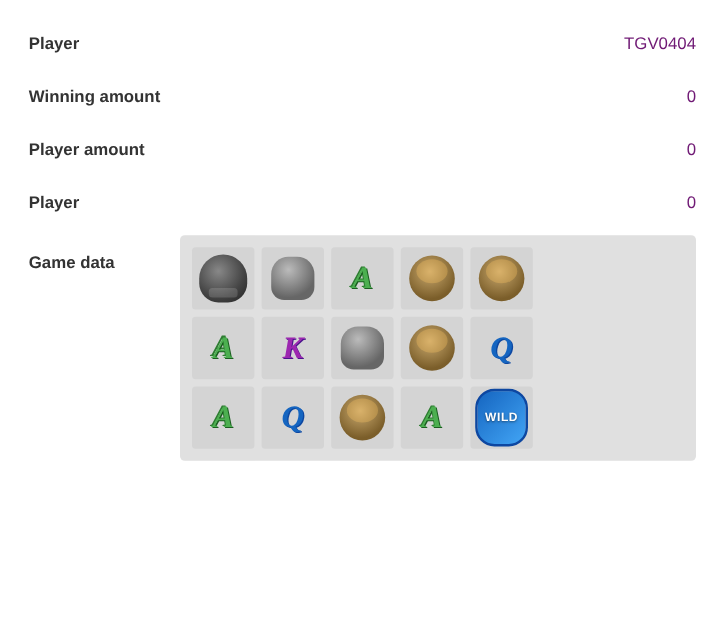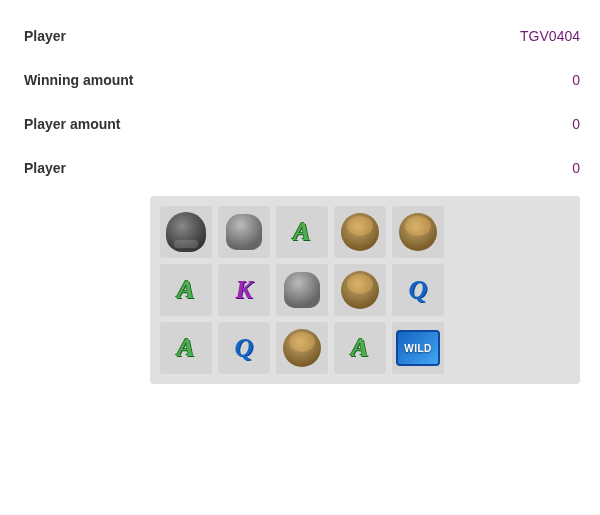--- a/index.html
+++ b/index.html
@@ -114,23 +114,23 @@
     }
     .sym-q-blue {
       color: #1565c0;
       font-size: 26px;
       font-weight: 900;
       font-style: italic;
       font-family: Georgia, serif;
       text-shadow: 1px 1px 0 #0d47a1;
     }
     .sym-wild {
-      width: 44px; height: 36px;
+      width: 44px; height: 48px;
       background: linear-gradient(135deg, #1565c0, #42a5f5);
-      border-radius: 4px;
+      border-radius: 16px;
       display: flex;
       align-items: center;
       justify-content: center;
       color: #fff;
       font-size: 10px;
       font-weight: 900;
       letter-spacing: 0.5px;
       text-shadow: 0 1px 2px rgba(0,0,0,0.5);
       border: 2px solid #0d47a1;
     }
@@ -148,20 +148,21 @@
     <div class="info-value">0</div>
   </div>
   <div class="info-row">
     <div class="info-label">Player amount</div>
     <div class="info-value">0</div>
   </div>
   <div class="info-row">
     <div class="info-label">Player</div>
     <div class="info-value">0</div>
   </div>
+  <div class="game-data-label">Game data</div>
   <div class="game-grid-container">
     <div class="game-grid" id="game-grid">
     <div class="game-cell">
           <div class="sym-helmet"></div>
         </div>
         <div class="game-cell">
           <div class="sym-armor"></div>
         </div>
         <div class="game-cell">
           <span class="sym-a-green">A</span>

